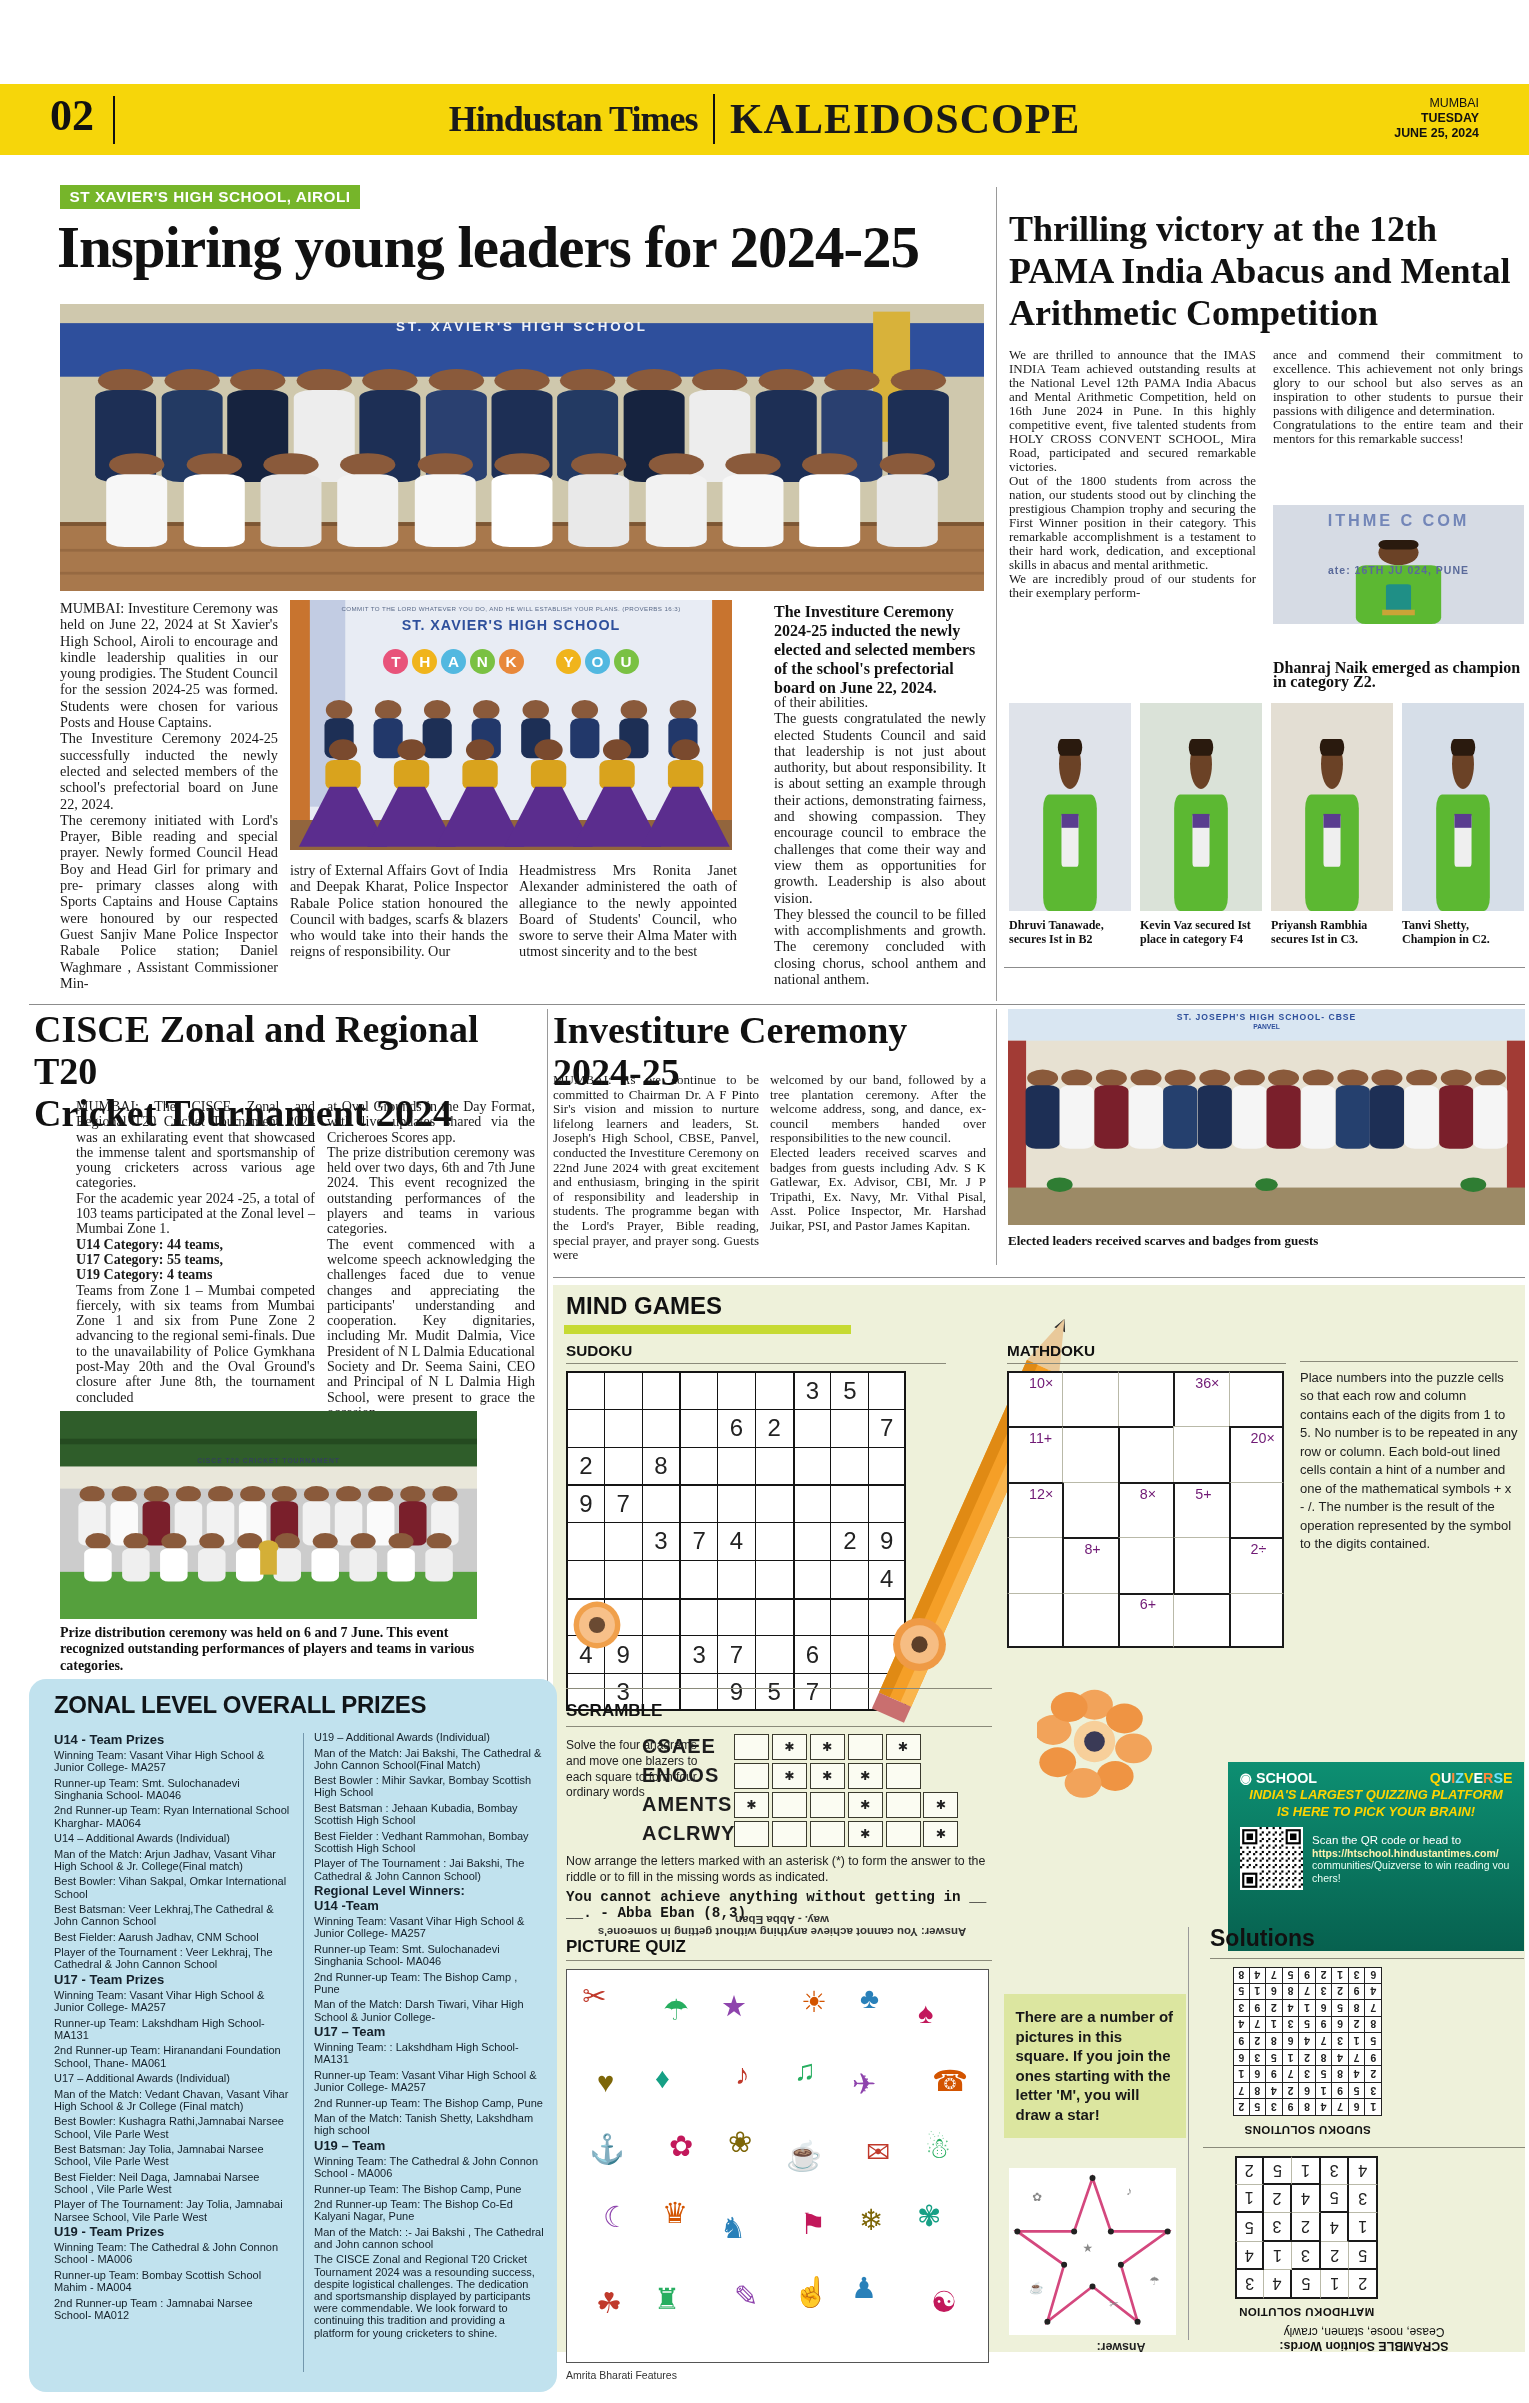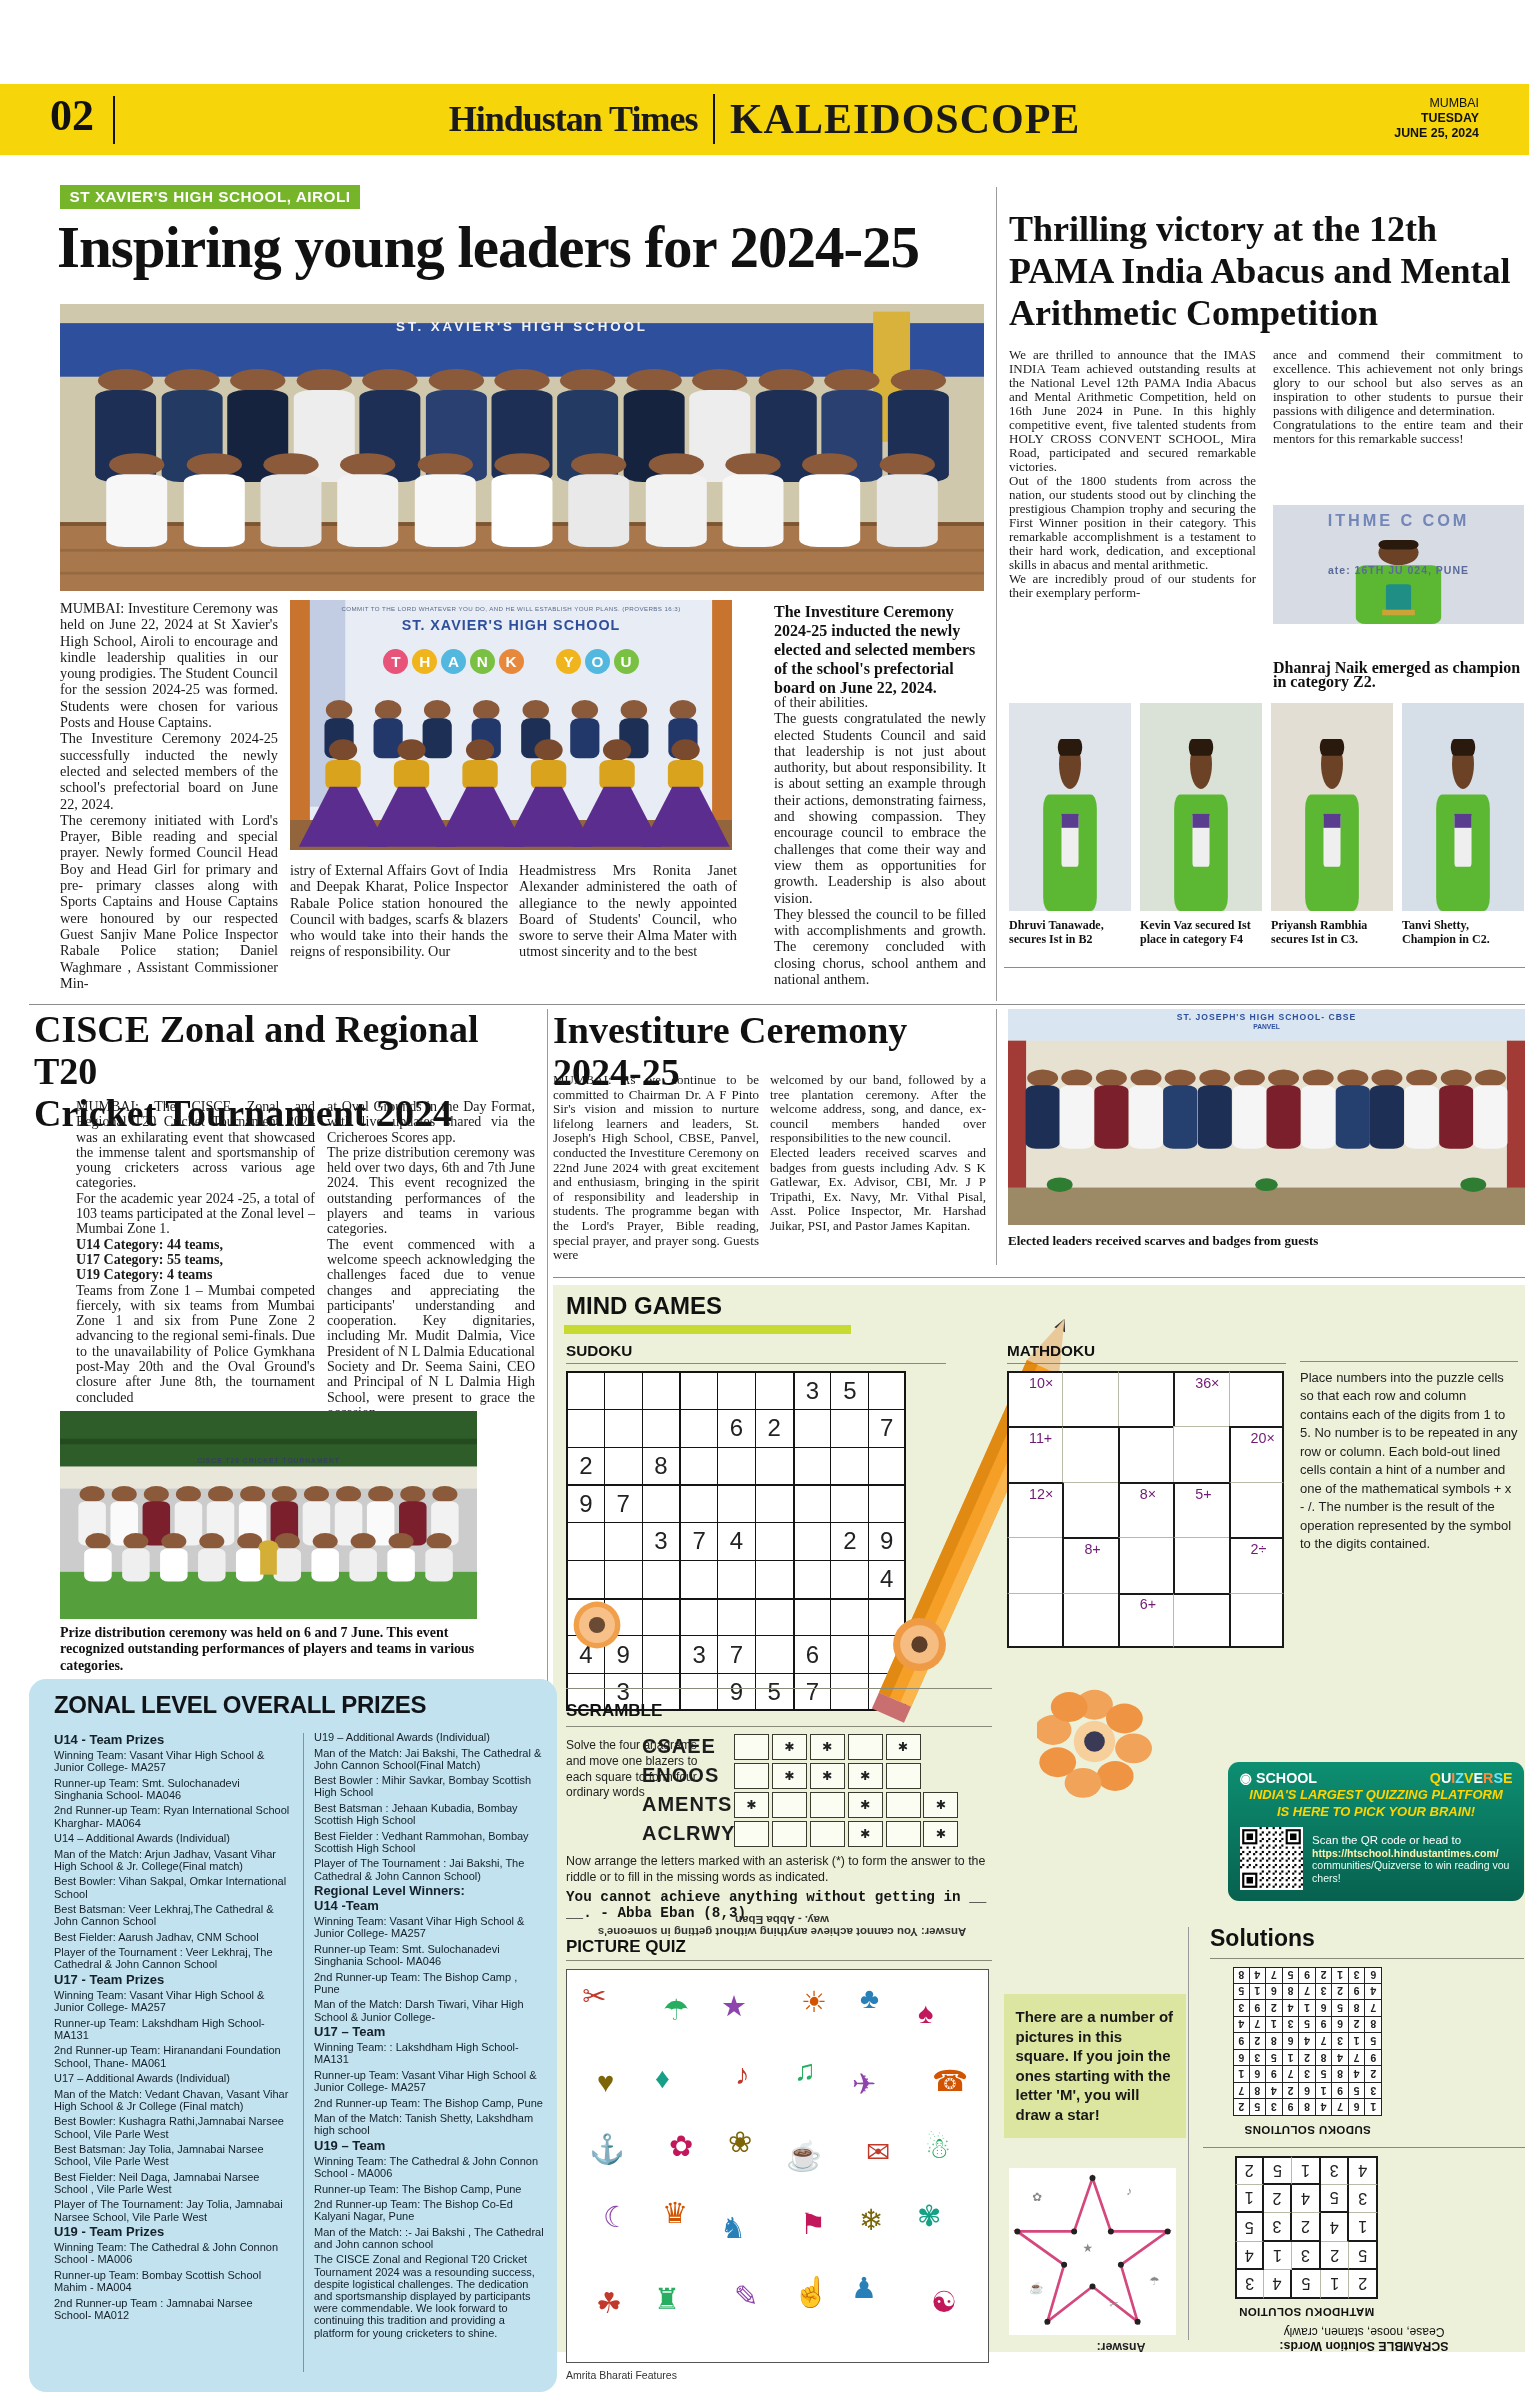--- a/index.html
+++ b/index.html
@@ -62,21 +62,21 @@
   .scr-box{width:33px;height:24px;border:1.5px solid #3a3a2e;background:#fbfcf2;display:flex;
            align-items:center;justify-content:center;font-size:12.4px;color:#222;}
   .scr-note{position:absolute;left:566px;top:1854px;width:432px;font-family:"Liberation Sans",sans-serif;
             font-size:12.4px;line-height:1.28;color:#222;}
   .scr-riddle{position:absolute;left:566px;top:1889px;width:440px;font-family:Liberation Mono, monospace;
               font-weight:700;font-size:14.3px;color:#151515;}
   .flip{transform:rotate(180deg);}
   .scr-ans{position:absolute;left:589px;top:1914px;width:386px;text-align:center;
            font-family:"Liberation Sans",sans-serif;font-weight:700;font-size:11.5px;color:#333;}
   
-  .promo{position:absolute;left:1228px;top:1762px;width:296px;height:139px;border-radius:11px;
+  .promo{position:absolute;left:1228px;top:1762px;width:296px;height:189px;border-radius:0;
          background:linear-gradient(180deg,#0d8f72,#07614f);font-family:"Liberation Sans",sans-serif;
          color:#fff;overflow:hidden;}
   .promo-brands{display:flex;justify-content:space-between;padding:7.6px 11.5px 1.9px;font-weight:900;font-size:14.3px;}
   .promo-l1,.promo-l2{text-align:center;font-weight:900;font-style:italic;font-size:13px;color:#ffd400;line-height:16.3px;}
   .promo-row{display:flex;gap:9.6px;padding:6.7px 11.5px 0;align-items:center;}
   .promo-qr{width:63px;height:63px;background:#fff;flex:0 0 auto;}
   .promo-scan{font-size:11.5px;line-height:14.3px;}
   .promo-url{font-size:10.5px;font-weight:700;color:#fff3b0;word-break:break-all;line-height:12.4px;}
   
   .pq-box{position:absolute;left:566px;top:1969px;width:421px;height:392px;background:#fff;border:1px solid #555;}

